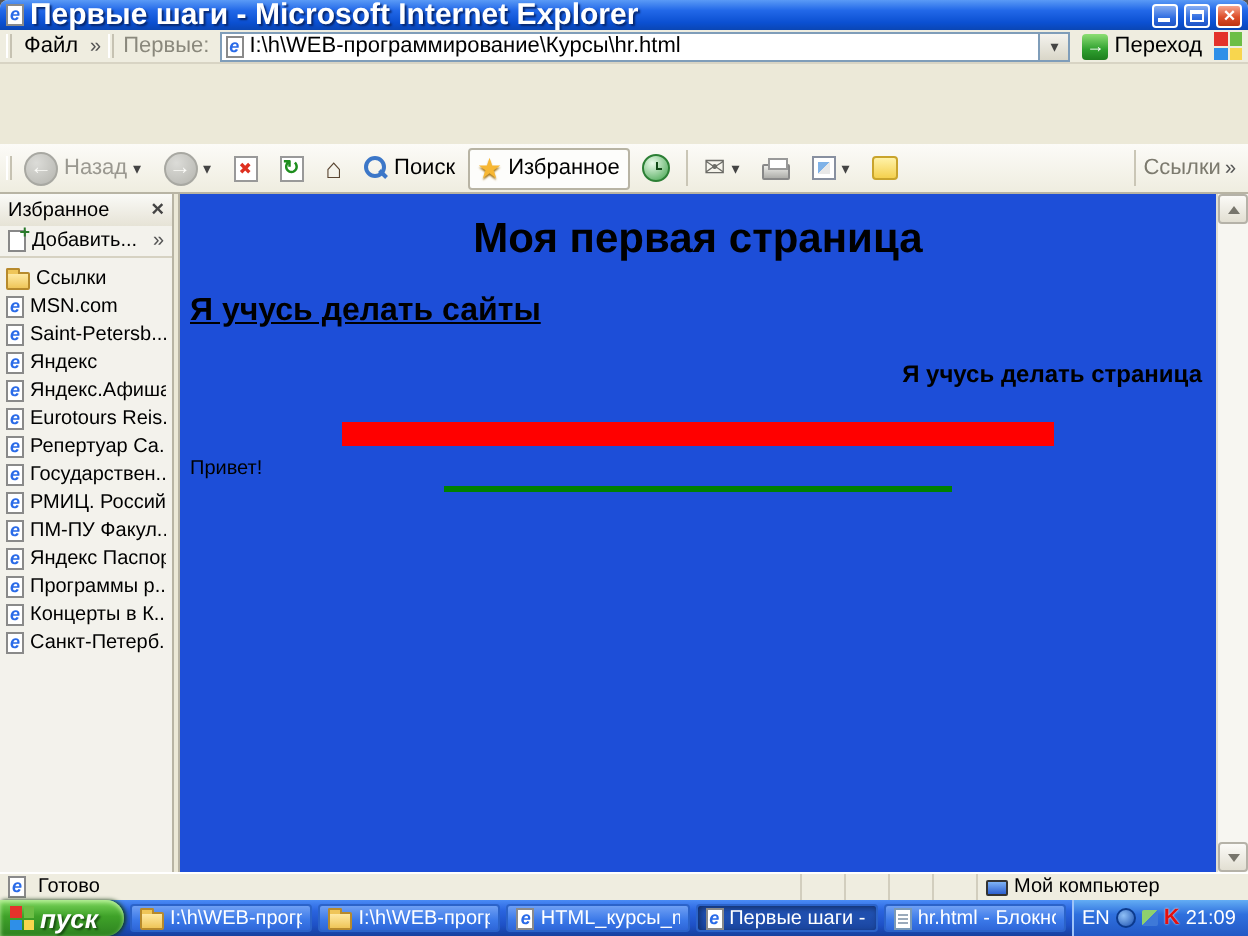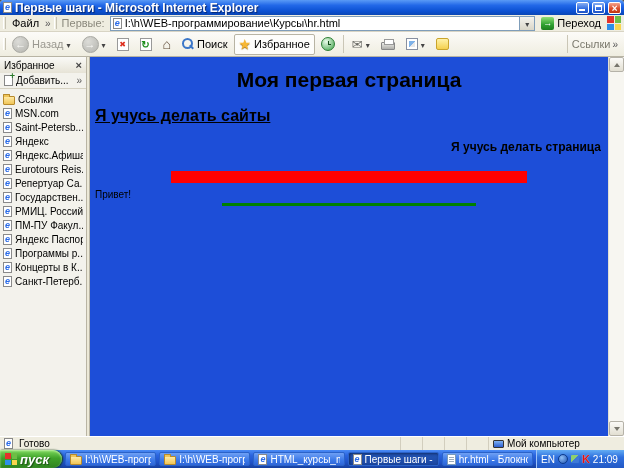--- a/index.html
+++ b/index.html
@@ -5,21 +5,21 @@
 <style>
   * { box-sizing: border-box; margin: 0; padding: 0; }
   html,body { background:#555; }
   body { font-family:"Liberation Sans", sans-serif; }
   .window { width:624px; height:468px; display:flex; flex-direction:column;
             background:#ECE9D8; overflow:hidden; border-radius:4px 4px 0 0; }
 
   
   .titlebar { height:15px; flex:none; display:flex; align-items:center; gap:3px; padding:0 3px;
               background:linear-gradient(180deg,#5A9AF6 0%,#2268E8 35%,#0B50D2 75%,#0A46B4 100%); }
-  .titlebar .title { flex:1; color:#fff; font-weight:bold; font-size:12px; white-space:nowrap;
+  .titlebar .title { flex:1; color:#fff; font-weight:bold; font-size:15px; white-space:nowrap;
                      overflow:hidden; text-shadow:1px 1px 1px #07276e; }
   .wbtn { width:13px; height:12px; border-radius:2px; border:1px solid #fff; flex:none;
           background:linear-gradient(#86ADF2,#2E6BE0 60%,#1F54C4); position:relative; cursor:default; }
   .wbtn .g-min { position:absolute; left:2px; bottom:2px; width:6px; height:2px; background:#fff; }
   .wbtn .g-max { position:absolute; left:2px; top:2px; width:7px; height:6px;
                  border:1px solid #fff; border-top-width:2px; }
   .wbtn.close { background:linear-gradient(#F5A58E,#DD4F2B 55%,#BE3412); }
   .wbtn .g-x { position:absolute; inset:0; color:#fff; font-size:10px; line-height:11px;
                text-align:center; font-weight:bold; }
 
@@ -56,21 +56,21 @@
   .i-folder::before { content:''; position:absolute; top:-3px; left:-1px; width:5px; height:2px;
                       background:#EFC558; border:1px solid #B78A2C; border-bottom:none; border-radius:1px 1px 0 0; }
   .i-note { width:9px; height:11px; background:#fff; border:1px solid #7A9AB8; flex:none; position:relative; }
   .i-note::before { content:''; position:absolute; left:1px; right:1px; top:2px; height:1px;
                     background:#9AAABB; box-shadow:0 2px 0 #9AAABB, 0 4px 0 #9AAABB; }
   .i-monitor { width:11px; height:8px; background:linear-gradient(#7FB2F4,#2C5FD0); border:1px solid #333;
                border-radius:1px; flex:none; }
 
   
   .toolbar { height:25px; flex:none; display:flex; align-items:center; gap:1px; padding:0 3px;
-             background:linear-gradient(#FCFBF8,#EFEDE0); border-bottom:1px solid #B8B4A4; font-size:11px; }
+             background:linear-gradient(#FCFBF8,#EFEDE0); border-bottom:1px solid #B8B4A4; font-size:11px;margin-top:40px; }
   .tbtn { display:flex; align-items:center; gap:3px; padding:1px 4px; height:21px; border-radius:2px;
           border:1px solid transparent; white-space:nowrap; }
   .tbtn.pressed { background:#FDFDFB; border-color:#B8B4A4; }
   .tbtn.disabled { color:#9a9890; }
   .nav-circle { width:17px; height:17px; border-radius:50%; display:flex; align-items:center; justify-content:center;
                 color:#fbfbf8; font-size:11px; flex:none; border:1px solid #A8A8A2;
                 background:radial-gradient(circle at 35% 30%, #DCDCD8, #B4B4AE); }
   .nav-circle.back::before { content:'←'; } .nav-circle.fwd::before { content:'→'; }
   .sep { width:1px; height:18px; background:#CAC6B6; margin:0 2px; flex:none; }
   .i-stop { width:12px; height:13px; background:#fff; border:1px solid #999; display:flex; align-items:center;

